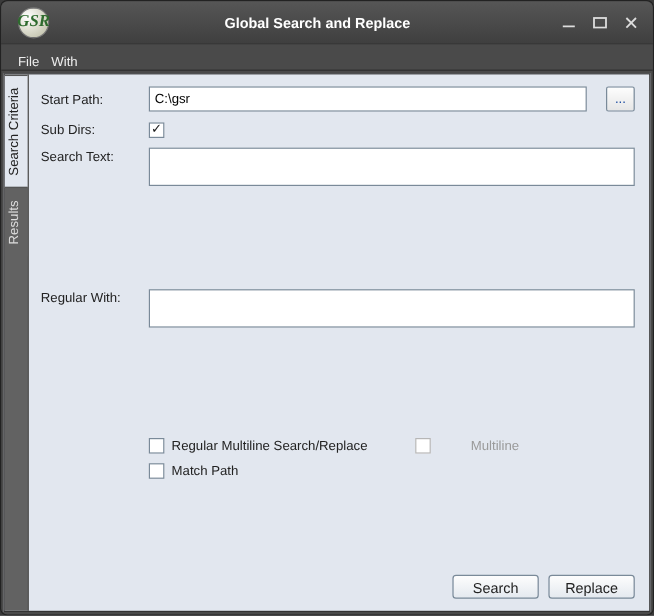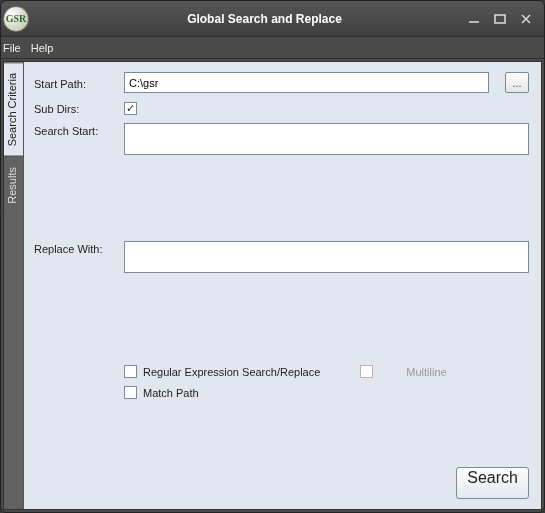--- a/index.html
+++ b/index.html
@@ -25,27 +25,28 @@
     display: flex;
     align-items: center;
     color: #fff;
     border-top-left-radius: 6px;
     border-top-right-radius: 6px;
     position: relative;
     border-bottom: 1px solid #2f2f2f;
   }
   .app-icon {
     width: 26px; height: 26px;
-    margin-left: 2px;
+    margin-left: 14px;
     border-radius: 50%;
     background: radial-gradient(circle at 30% 30%, #fefefe, #d8d8c8 55%, #b8b8a0);
     border: 1px solid #777;
     display: flex; align-items: center; justify-content: center;
-    font-size: 10px; font-weight: bold; color: #2e6b2e;
+    font-size: 14px; font-weight: bold; color: #2e6b2e;
     font-family: Georgia, serif;
+    font-style: italic;
   }
   .title {
     position: absolute;
     left: 0; right: 16px;
     text-align: center;
     font-weight: bold;
     font-size: 12px;
     pointer-events: none;
   }
   .win-controls {
@@ -59,22 +60,22 @@
     color: #e0e0e0;
     cursor: pointer;
     display: flex; align-items: center; justify-content: center;
   }
   .win-btn svg { stroke: #ddd; fill: none; stroke-width: 1.5; }
   .menubar {
     height: 22px;
     background: #4a4a4a;
     color: #eee;
     display: flex;
-    align-items: center;
-    padding: 0 2px;
+    align-items: flex-end;
+    padding: 0 14px;
     gap: 10px;
     font-size: 11px;
     border-bottom: 1px solid #2f2f2f;
   }
   .menubar span { cursor: pointer; }
   .body {
     flex: 1;
     display: flex;
     background: #e2e7ef;
     margin: 2px;
@@ -203,25 +204,25 @@
   .disabled { color: #9a9a9a; gap: 27px; }
   .footer {
     margin-top: auto;
     display: flex;
     justify-content: flex-end;
     gap: 8px;
     padding-top: 8px;
   }
   .btn {
     min-width: 72px;
-    height: 32px;
+    height: 20px;
     border: 1px solid #7a8a99;
     border-radius: 3px;
     background: linear-gradient(#fdfdfd,#e4e9ef);
-    font-size: 16px;
+    font-size: 12px;
     cursor: pointer;
     text-align: center;
     line-height: 20px;
     padding: 0 10px;
   }
 </style>
 </head>
 <body>
 
 <div class="window">
@@ -244,21 +245,21 @@
         <svg width="12" height="10">
             <line x1="2" y1="1" x2="10" y2="9"></line>
             <line x1="10" y1="1" x2="2" y2="9"></line>
           </svg>
       </div>
     </div>
   </div>
 
   <div class="menubar">
     <span>File</span>
-    <span>Help</span>
+    <span>With</span>
   </div>
 
   <div class="body">
     <div class="tabs-rail">
       <div class="vtab active">Search Criteria</div>
       <div class="vtab inactive">Results</div>
     </div>
 
     <div class="panel">
 
@@ -272,47 +273,48 @@
 
       <div class="row">
         <div class="lbl">Sub Dirs:</div>
         <div class="field">
           <span class="checkbox checked"></span>
         </div>
       </div>
 
 
       <div class="row top" style="height:110px">
-        <div class="lbl">Search Start:</div>
+        <div class="lbl">Search Text:</div>
         <textarea class="area" style=""></textarea>
       </div>
 
       <div class="row top" style="height:110px">
-        <div class="lbl">Replace With:</div>
+        <div class="lbl">Regular With:</div>
         <textarea class="area" style=""></textarea>
       </div>
 
       <div class="options">
         <div class="orow">
           <span style="display:flex;align-items:center">
             <span class="checkbox"></span>
-            <span>Regular Expression Search/Replace</span>
+            <span>Regular Multiline Search/Replace</span>
           </span>
           <span class="disabled" style="display:flex;align-items:center">
             <span class="checkbox" style="border-color:#b6b6b6"></span>
             <span>Multiline</span>
           </span>
         </div>
         <div class="orow">
           <span style="display:flex;align-items:center">
             <span class="checkbox"></span>
             <span>Match Path</span>
           </span>
         </div>
       </div>
 
       <div class="footer">
         <div class="btn">Search</div>
+        <div class="btn">Replace</div>
       </div>
 
     </div>
   </div>
 </div>
 
 </body></html>

